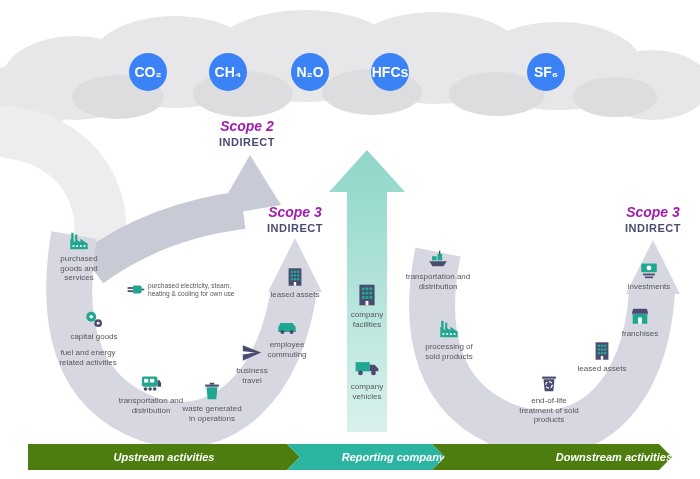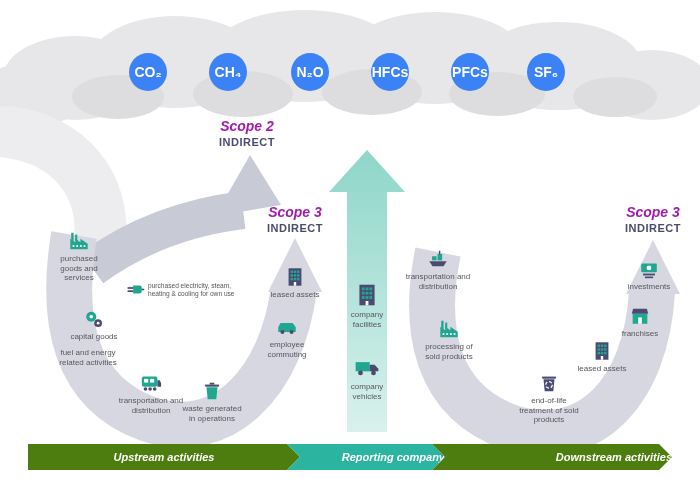--- a/index.html
+++ b/index.html
@@ -173,21 +173,20 @@
     <g>
       <path d="M438 252 C 422 330 436 402 512 428 C 590 451 646 392 652 292" stroke="#d7d7e1" stroke-width="46" fill="none"></path>
       <polygon points="626,294 680,294 653,240" fill="#d7d7e1"></polygon>
     </g>
   </svg>
 
   <div class="gas" style="left:129px;top:53px">CO₂</div>
   <div class="gas" style="left:209px;top:53px">CH₄</div>
   <div class="gas" style="left:291px;top:53px">N₂O</div>
   <div class="gas" style="left:371px;top:53px">HFCs</div>
-  <div class="gas" style="left:451px;top:53px">PFCs</div>
   <div class="gas" style="left:527px;top:53px">SF₆</div>
 
   <div class="scope" style="left:202px;top:118px;width:90px">
     <span class="s-name">Scope 2</span>
     <span class="s-type">INDIRECT</span>
   </div>
   <div class="scope" style="left:250px;top:204px;width:90px">
     <span class="s-name">Scope 3</span>
     <span class="s-type">INDIRECT</span>
   </div>
@@ -222,20 +221,26 @@
         <use href="#i-train"></use>
       </svg>
     <span class="lbl">transportation and distribution</span>
   </div>
   <div class="item" style="left:181px;top:380px;width:62px">
     <svg class="ic">
         <use href="#i-bin"></use>
       </svg>
     <span class="lbl">waste generated in operations</span>
   </div>
+  <div class="item" style="left:226px;top:342px;width:52px">
+    <svg class="ic">
+        <use href="#i-plane"></use>
+      </svg>
+    <span class="lbl">business travel</span>
+  </div>
   <div class="item" style="left:258px;top:316px;width:58px">
     <svg class="ic">
         <use href="#i-car"></use>
       </svg>
     <span class="lbl">employee commuting</span>
   </div>
   <div class="item" style="left:267px;top:266px;width:56px">
     <svg class="ic">
         <use href="#i-building"></use>
       </svg>

